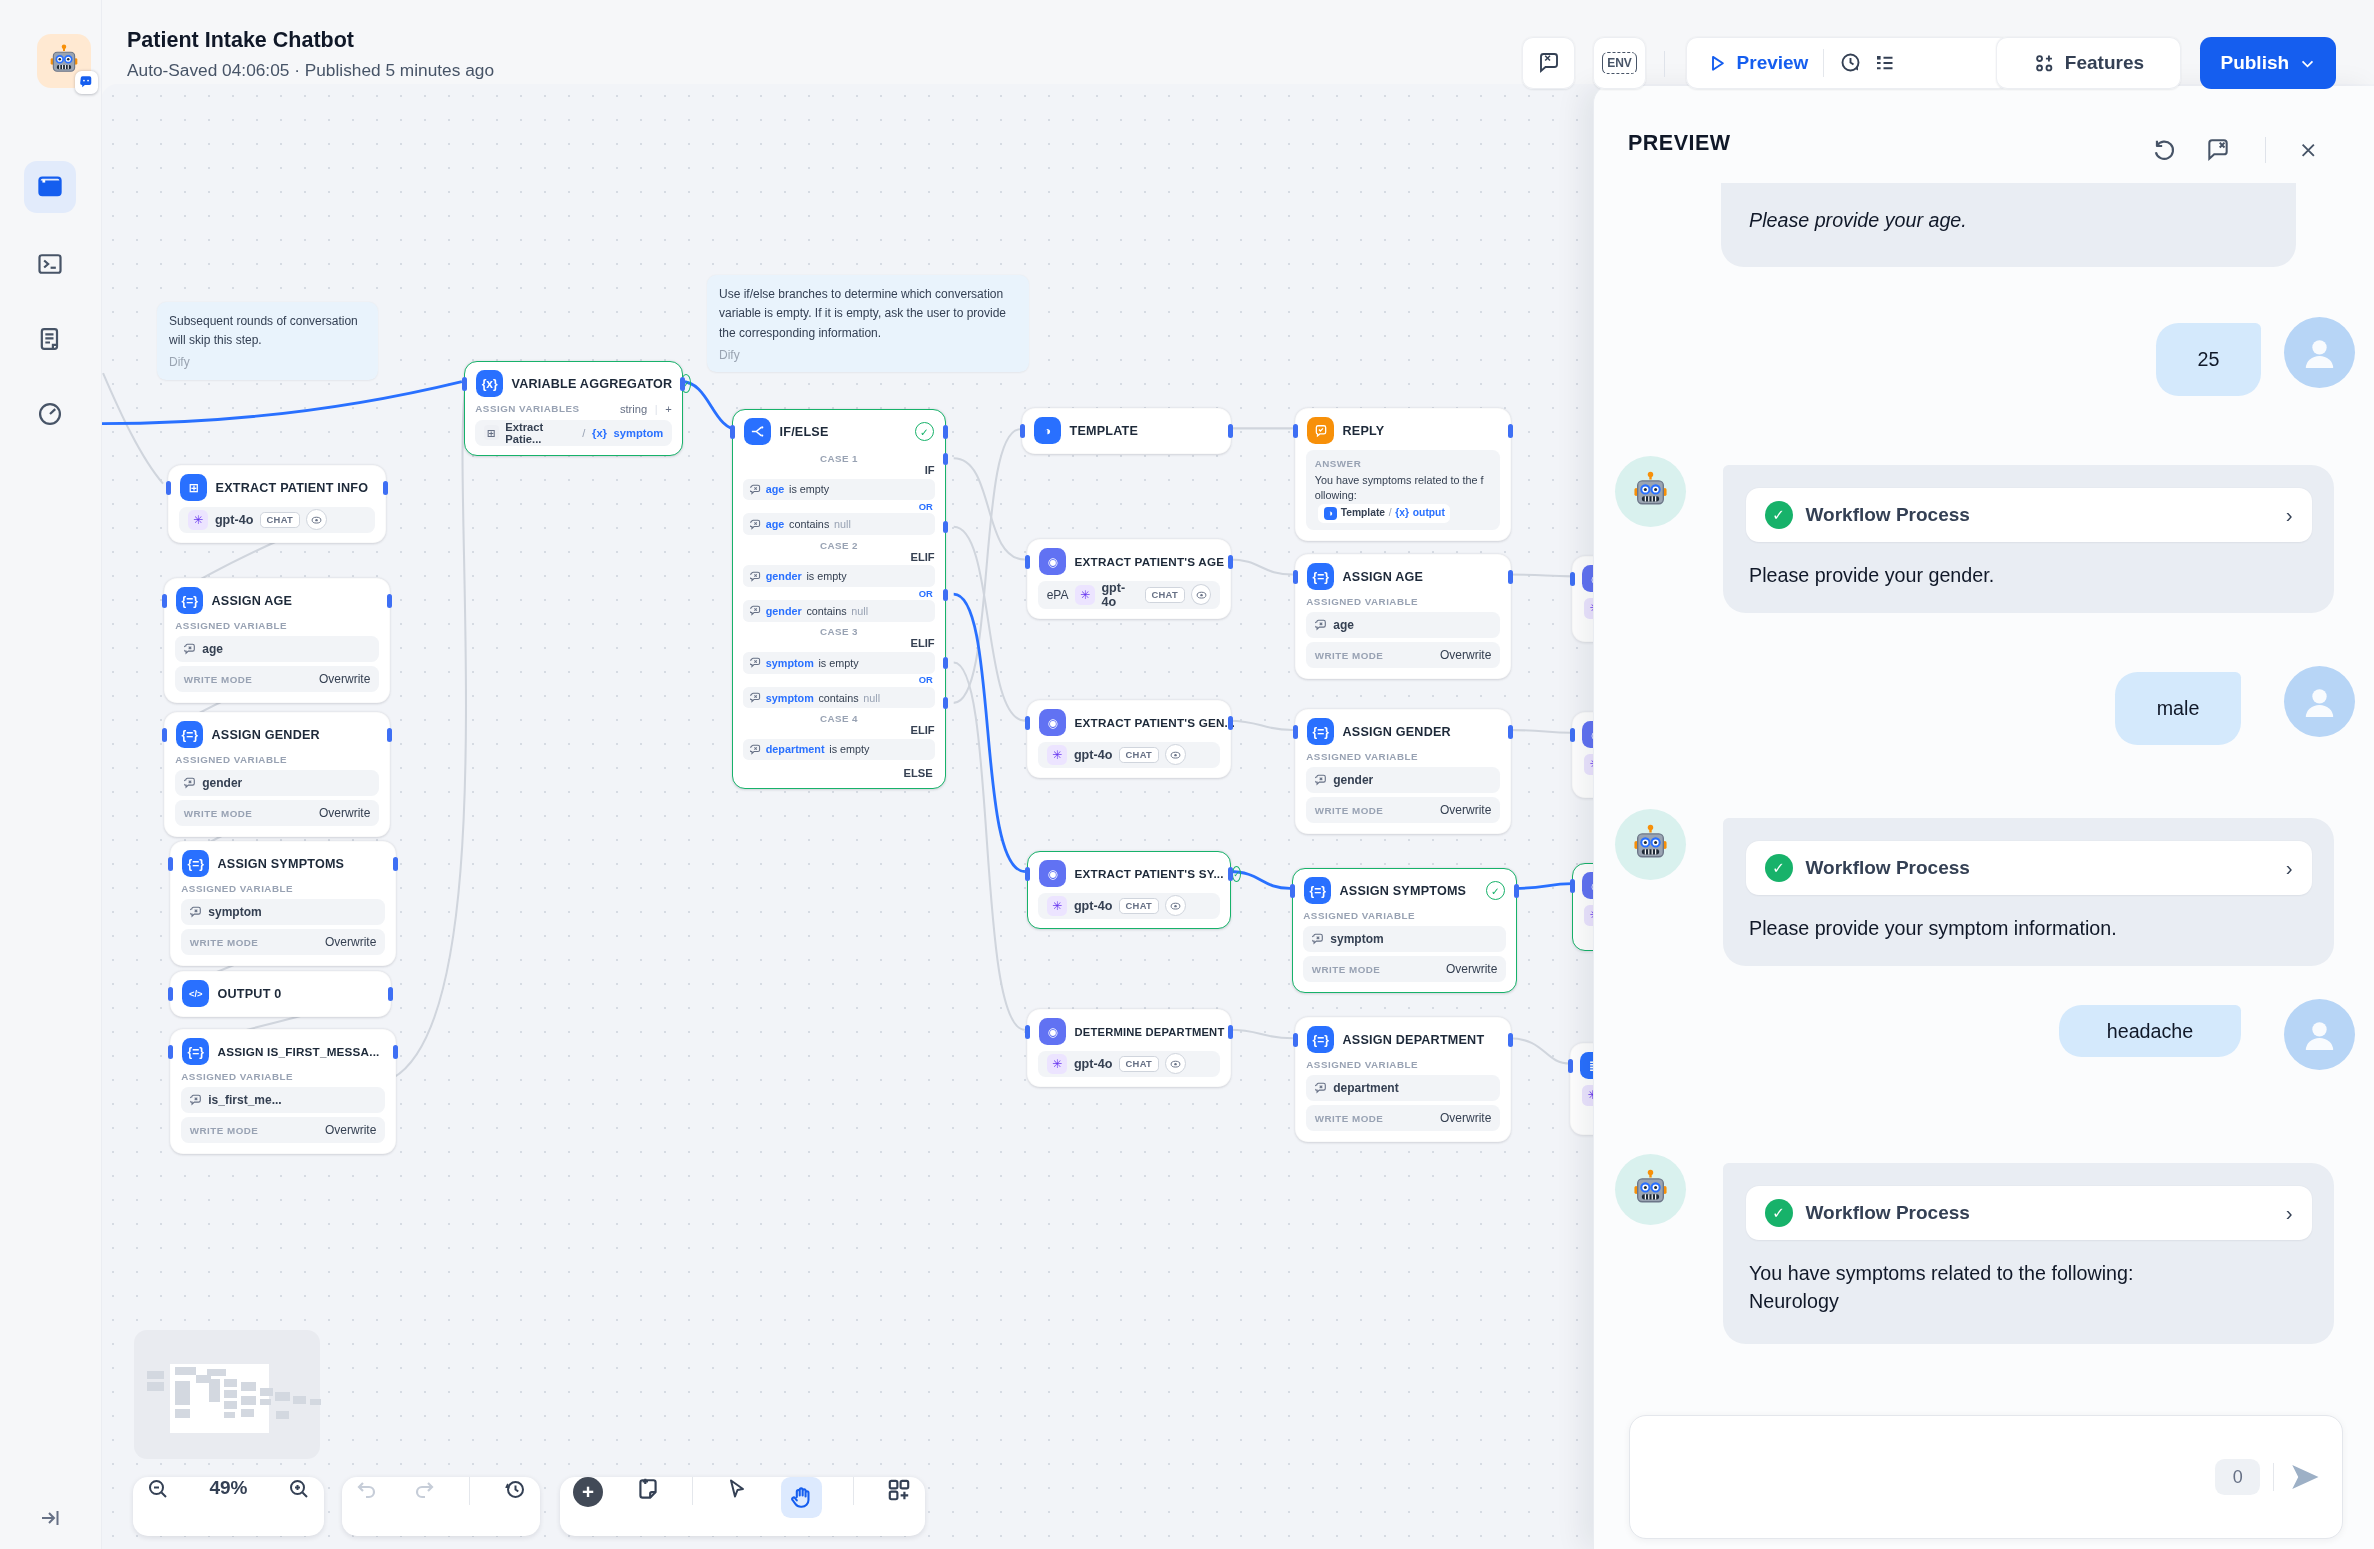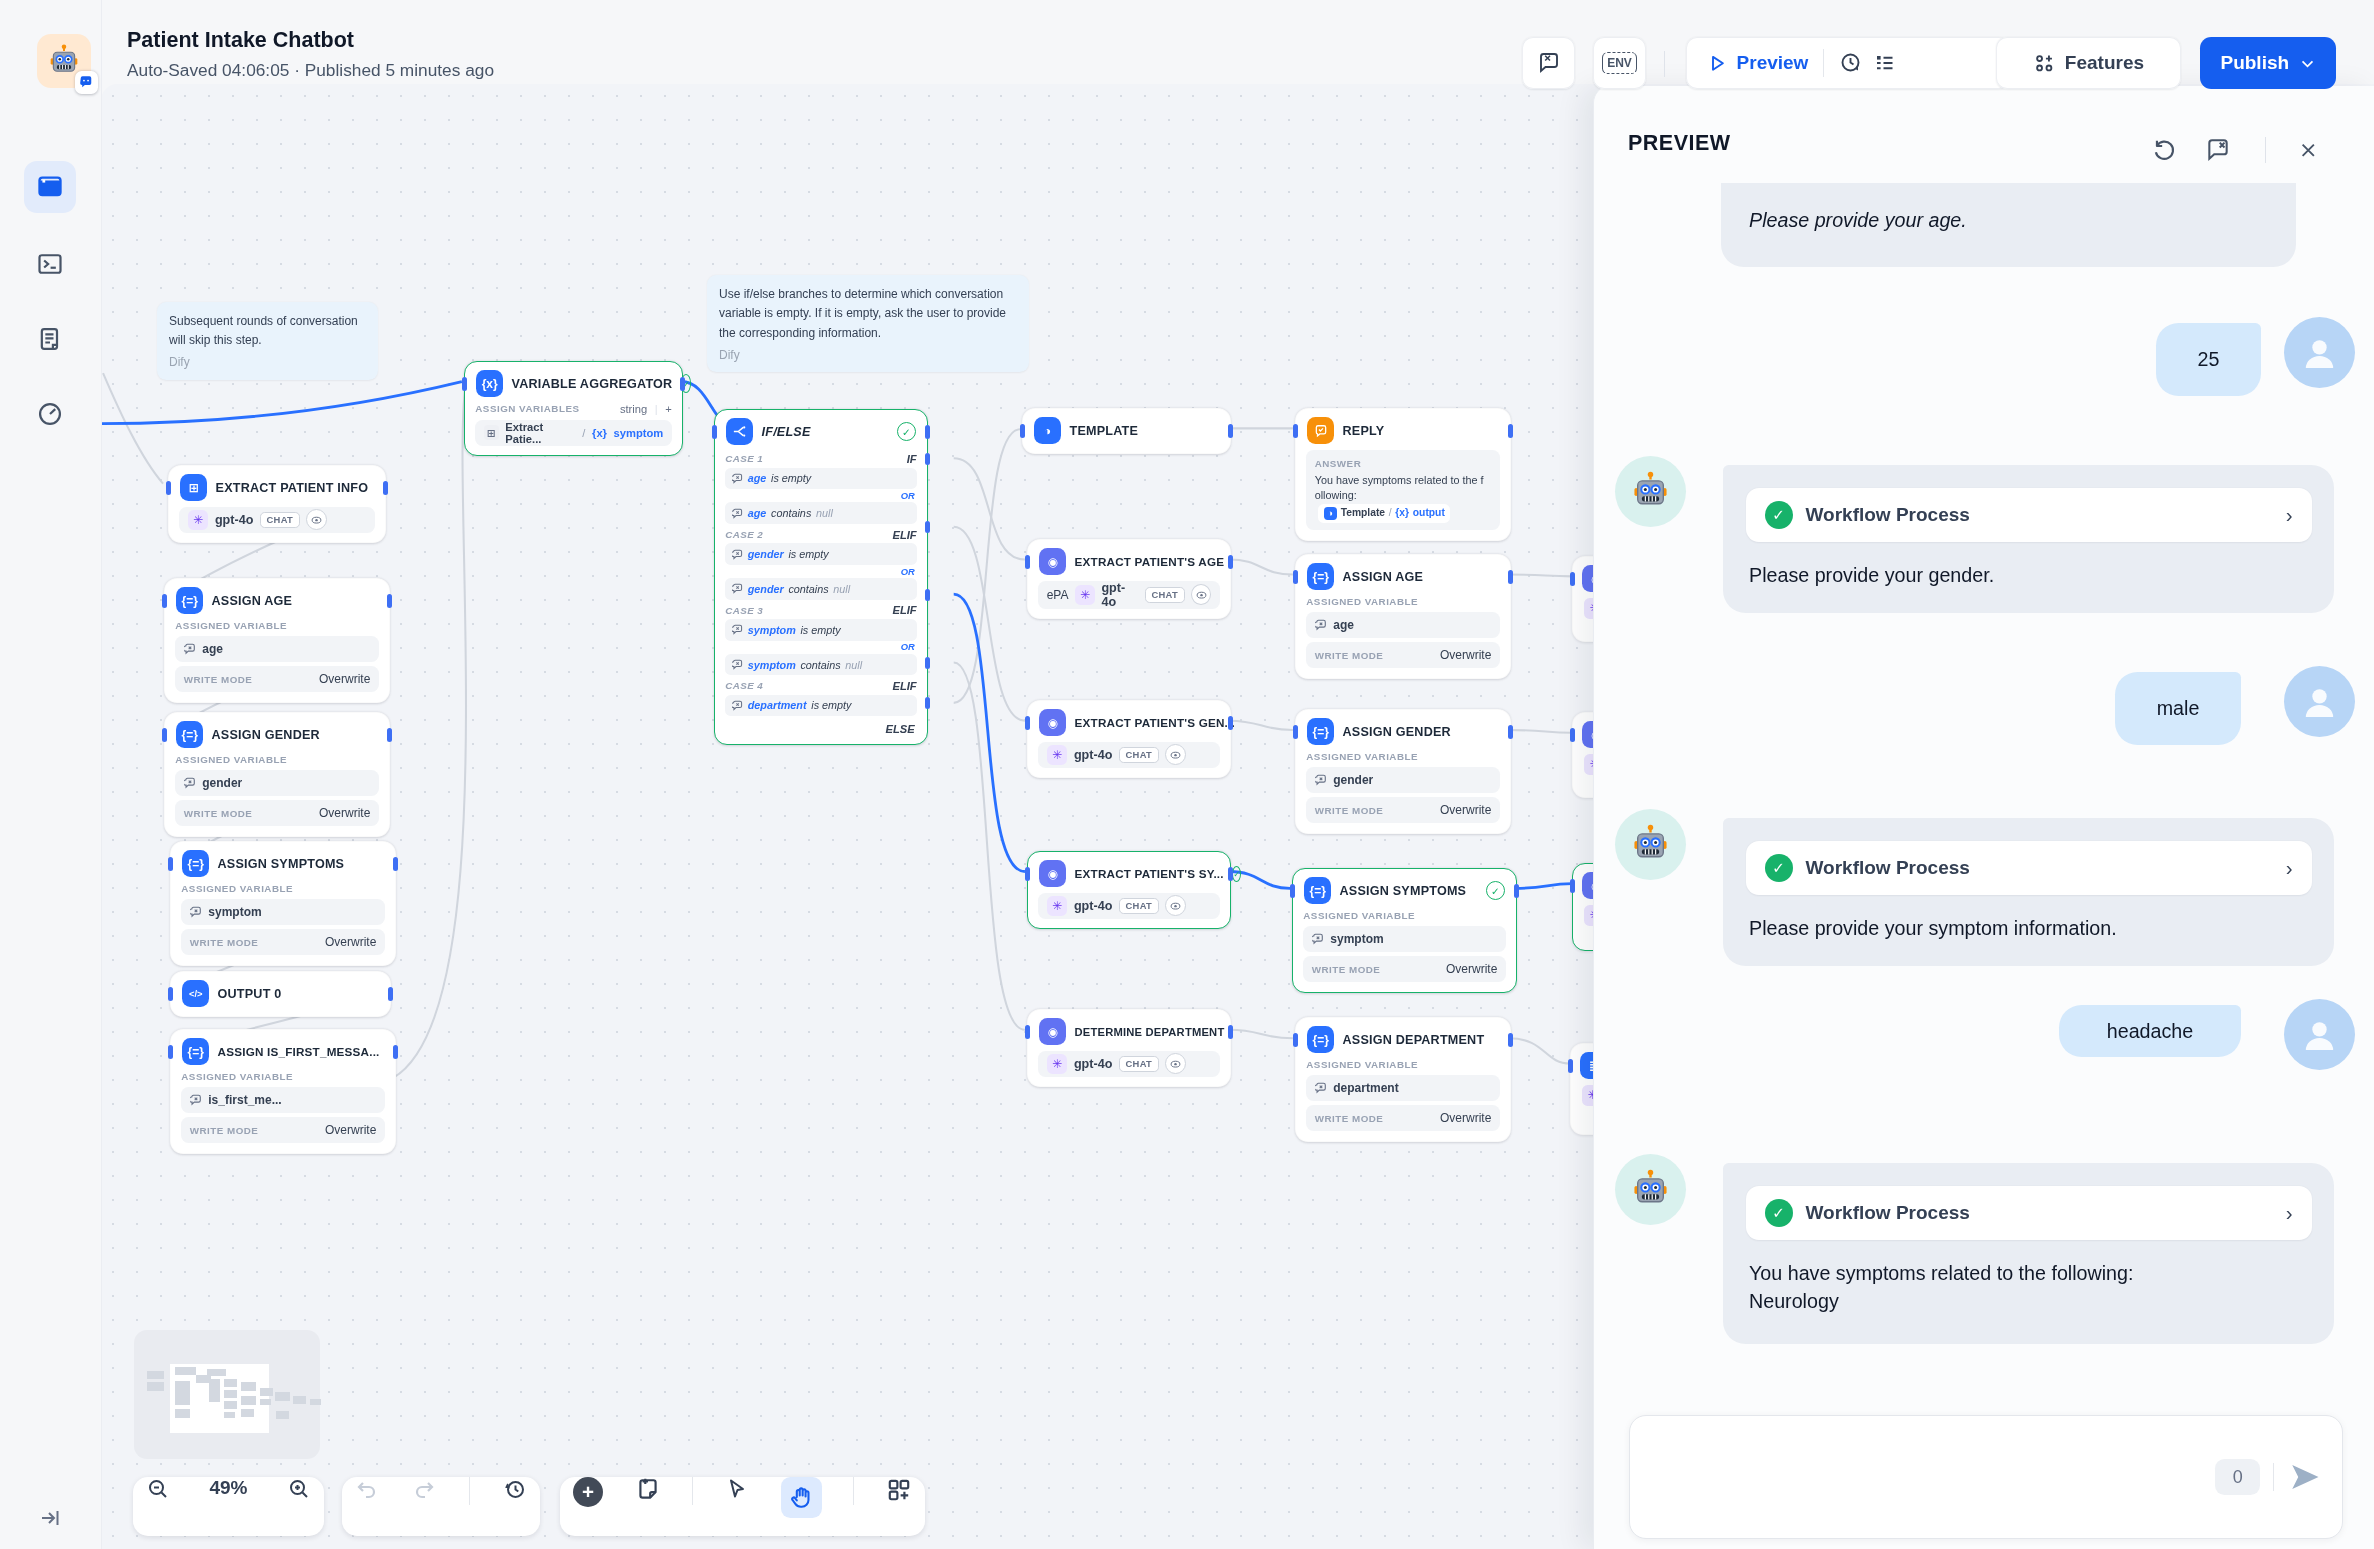--- a/index.html
+++ b/index.html
@@ -42,21 +42,21 @@
   .nlabel{font-size:9.8px;font-weight:700;color:#98a2b3;letter-spacing:0.5px;}
   .nrow{background:#f2f4f7;border-radius:7.5px;min-height:26px;display:flex;align-items:center;gap:6.6px;padding:0 8.4px;font-size:12px;color:#354052;}
   .modelname{font-weight:600;font-size:12.6px;color:#354052;}
   .mico{width:20.6px;height:20.6px;border-radius:5.6px;background:#ece4ff;color:#6938ef;font-size:12px;display:flex;align-items:center;justify-content:center;}
   .chatbadge{border:0.9px solid #d0d5dd;background:#fff;border-radius:4.7px;font-size:9.4px;font-weight:600;color:#667085;padding:1.9px 5.6px;letter-spacing:0.3px;}
   .eyeb{width:19px;height:19px;border-radius:50%;background:#fff;border:0.9px solid #d0d5dd;display:flex;align-items:center;justify-content:center;}
   .wml{font-size:9.8px;font-weight:700;color:#98a2b3;letter-spacing:0.5px;}
   .wmv{margin-left:auto;font-size:12px;color:#354052;}
   .vname{font-weight:600;}
   
-  .case-head{display:flex;align-items:center;margin-top:1.9px;}
+  .case-head{display:flex;align-items:center;margin-top:1.9px;flex-direction:column;}
   .case-label{font-size:9.8px;font-weight:700;color:#98a2b3;letter-spacing:0.4px;}
   .branch{margin-left:auto;font-size:11.2px;font-weight:700;color:#354052;}
   .cond{background:#f2f4f7;border-radius:5.6px;height:21.5px;display:flex;align-items:center;gap:4.7px;padding:0 6.6px;font-size:10.8px;color:#354052;}
   .cvar{color:#2970ff;font-weight:600;}
   .cnull{color:#98a2b3;}
   .orlbl{font-size:9.4px;font-weight:700;color:#2970ff;text-align:right;height:9.4px;line-height:9.4px;margin:-0.9px 1.9px -0.9px 0;}
   .elserow{text-align:right;font-size:11.2px;font-weight:700;color:#354052;padding:3.7px 1.9px 0 0;}
   .bport{position:absolute;right:-2.8px;width:4.7px;height:12px;border-radius:2.8px;background:#3e6ff4;}
   
   .aggmeta{display:flex;align-items:center;}
@@ -409,21 +409,21 @@
         </svg>
       <span class="vname">is_first_me...</span>
       </div>
     <div class="nrow">
         <span class="wml">WRITE MODE</span>
       <span class="wmv">Overwrite</span>
       </div>
   </div>
 </div>
 
-<div class="n sel" style="left:714px;top:409px;width:212px;font-style:italic;">
+<div class="n sel" style="left:732px;top:409px;width:212px;">
   <span class="bport" style="top:43px;"></span>
     <span class="bport" style="top:111px;"></span>
   <span class="bport" style="top:179px;"></span>
     <span class="bport" style="top:247px;"></span>
   <span class="bport" style="top:287px;"></span>
   <div class="nt">
     <span class="nico ico-blue">
       <svg width="15" height="15" viewBox="0 0 24 24" fill="none" stroke="#fff" stroke-width="2.4">
           <path d="M3 12 h7 M10 12 L18 5.5 M10 12 L18 18.5"></path>
           <circle cx="19.5" cy="5.5" r="1.8" fill="#fff" stroke="none"></circle>

